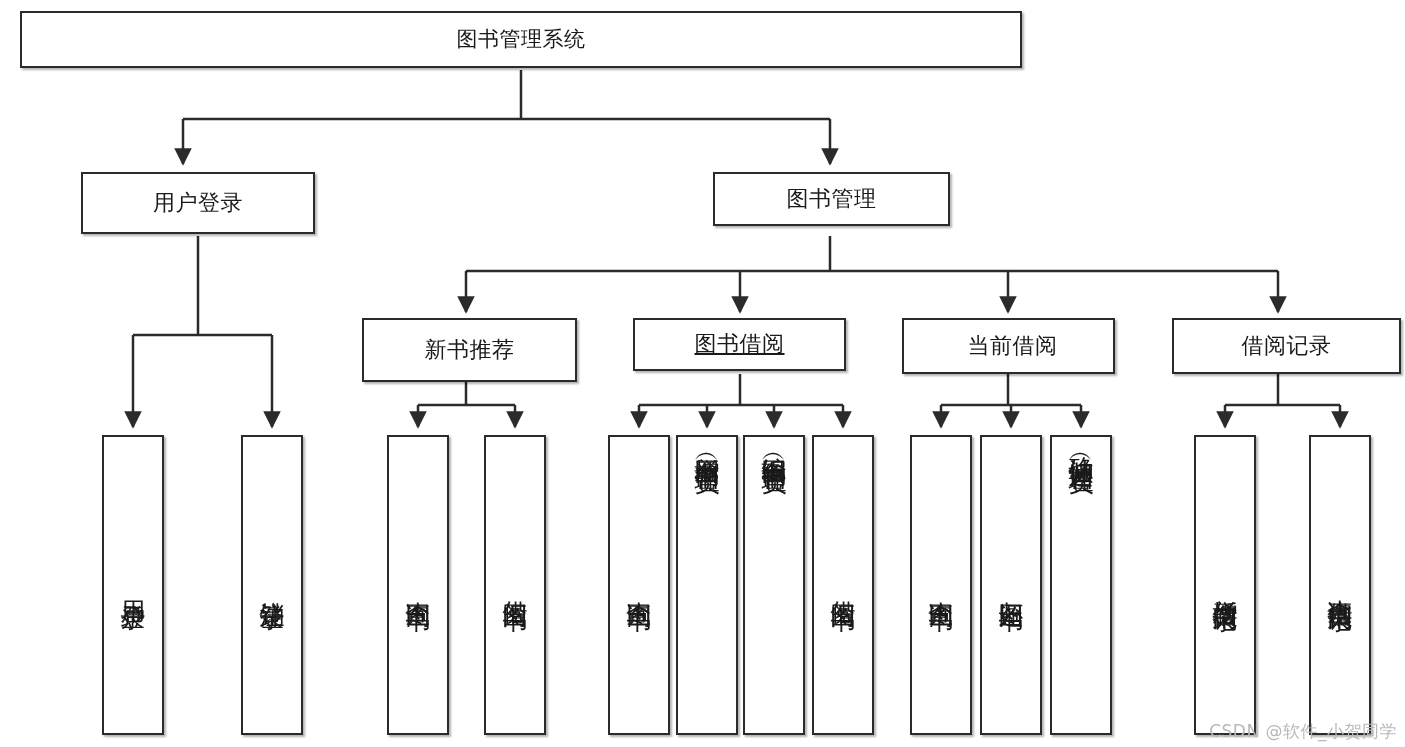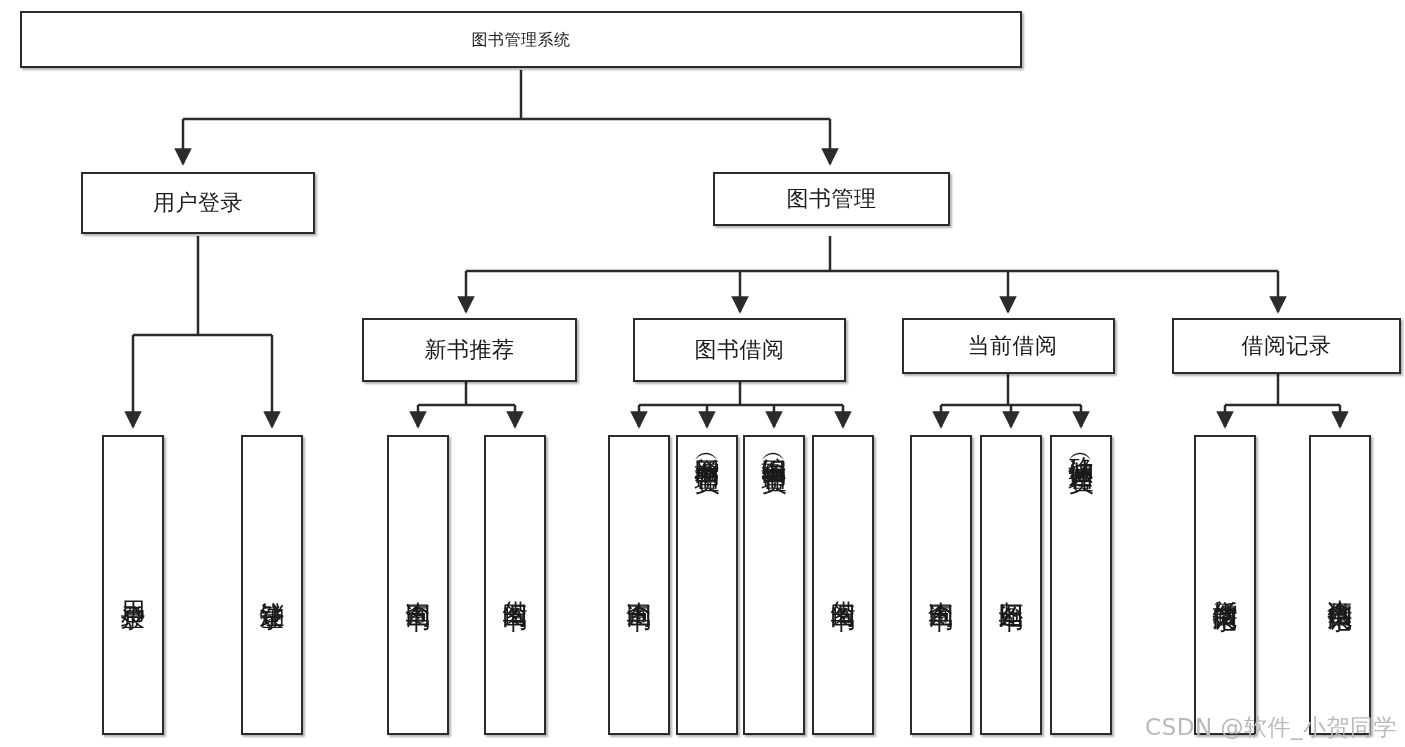--- a/index.html
+++ b/index.html
@@ -40,21 +40,21 @@
     text-align: center;
     line-height: 1.12;
     letter-spacing: 0.5px;
   }
   
   .node.h .label {
     font-size: 22px;
     white-space: nowrap;
   }
   .node.root .label {
-    font-size: 16px;
+    font-size: 21px;
   }
   
   .node.v {
     align-items: flex-start;
     justify-content: center;
     padding-top: 0px;
   }
   .node.v .label {
     writing-mode: vertical-rl;
     text-orientation: upright;
@@ -63,21 +63,21 @@
     letter-spacing: 2px;
     white-space: nowrap;
   }
   .node.v.mid {
     align-items: center;
   }
   .watermark {
     position: absolute;
     right: 8px;
     bottom: 4px;
-    font-size: 23px;
+    font-size: 17px;
     color: #b9b9b9;
     white-space: nowrap;
     letter-spacing: 0.5px;
   }
 </style>
 </head>
 <body>
 
 <div id="canvas">
 
@@ -138,21 +138,21 @@
   <div class="node h" style="left:81px; top:172px; width:234px; height:62px;">
     <span class="label">用户登录</span>
   </div>
   <div class="node h" style="left:713px; top:172px; width:237px; height:54px;">
     <span class="label">图书管理</span>
   </div>
 
   <div class="node h" style="left:362px; top:318px; width:215px; height:64px;">
     <span class="label">新书推荐</span>
   </div>
-  <div class="node h" style="left:633px; top:318px; width:213px; height:64px;">
+  <div class="node h" style="left:633px; top:318px; width:213px; height:53px;text-decoration:underline;">
     <span class="label">图书借阅</span>
   </div>
   <div class="node h" style="left:902px; top:318px; width:213px; height:56px;padding-left:8px;">
     <span class="label">当前借阅</span>
   </div>
   <div class="node h" style="left:1172px; top:318px; width:229px; height:56px;">
     <span class="label">借阅记录</span>
   </div>
 
   <div class="node v mid" style="left:102px; top:435px; width:62px; height:300px;">

